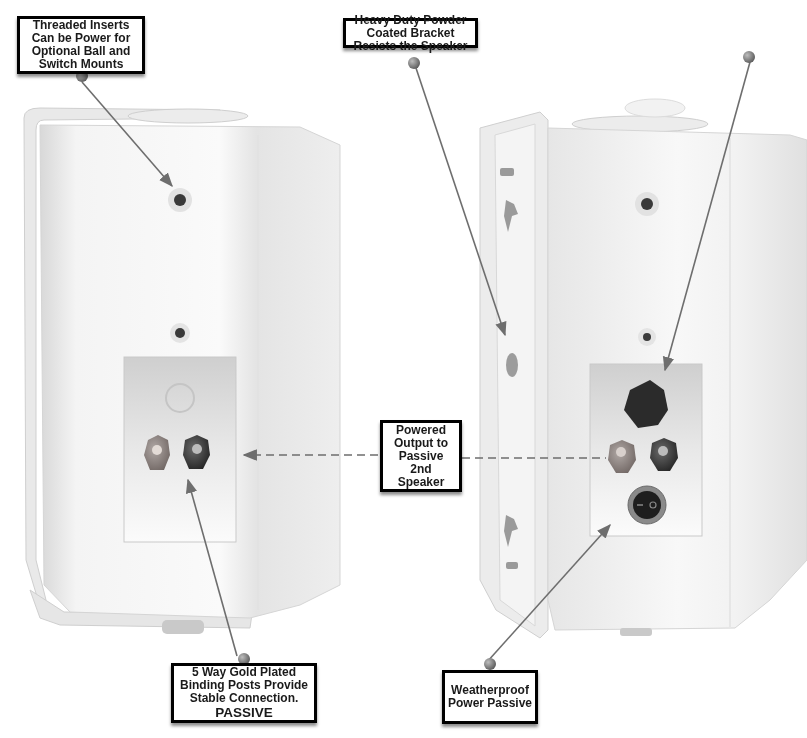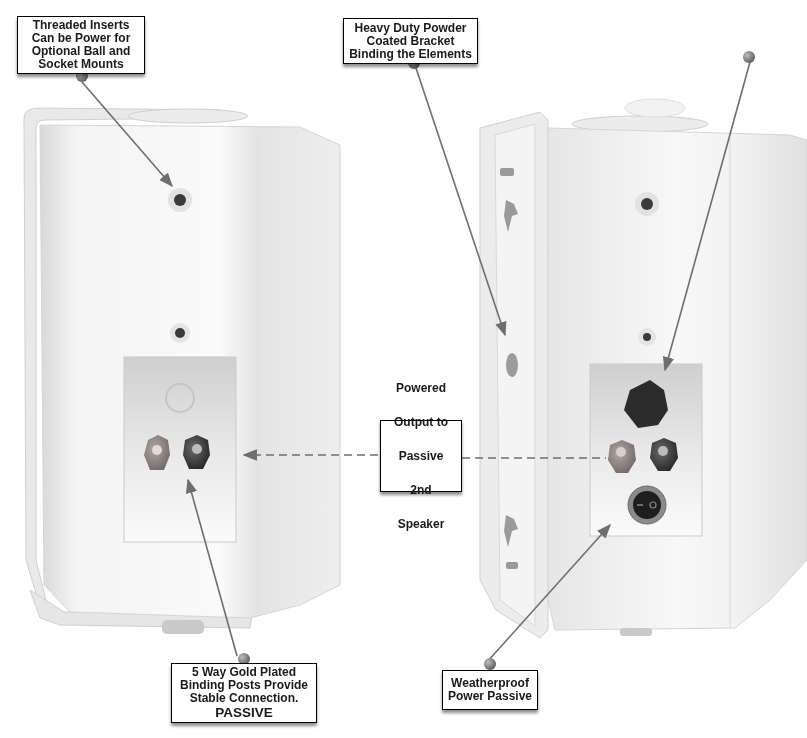--- a/index.html
+++ b/index.html
@@ -1,19 +1,19 @@
 <!DOCTYPE html>
 <html><head>
 <meta charset="utf-8">
 <style>
   html, body { margin:0; padding:0; background:#ffffff; }
   body { width:807px; height:738px; position:relative; overflow:hidden; font-family:"Liberation Sans", sans-serif; }
   #stage { position:absolute; left:0; top:0; width:807px; height:738px; }
   .callout {
-    position:absolute; background:#ffffff; border:1px solid #000000;
+    position:absolute; background:#ffffff; border:3px solid #000000;
     box-shadow: 0 3px 3px rgba(0,0,0,0.45);
     color:#1a1a1a; font-weight:bold; font-size:12px; line-height:13px;
     text-align:right; display:flex; flex-direction:column; justify-content:center; align-items:center;
     padding:2px 4px; box-sizing:border-box;
   }
   .callout .line { display:block; white-space:nowrap; }
   .callout .big { font-size:13.5px; line-height:16px; }
 </style>
 </head>
 <body>
@@ -138,42 +138,42 @@
       <circle cx="749" cy="57" r="6" fill="url(#ball)"></circle>
       <circle cx="244" cy="659" r="6" fill="url(#ball)"></circle>
       <circle cx="490" cy="664" r="6" fill="url(#ball)"></circle>
     </g>
   </svg>
 
   <div class="callout" style="left:17px; top:16px; width:128px; height:58px;">
     <span class="line">Threaded Inserts</span>
     <span class="line">Can be Power for</span>
     <span class="line">Optional Ball and</span>
-    <span class="line">Socket Mounts</span>
+    <span class="line">Switch Mounts</span>
   </div>
 
-  <div class="callout" style="left:343px; top:18px; width:135px; height:46px;">
+  <div class="callout" style="left:343px; top:18px; width:135px; height:30px;">
     <span class="line">Heavy Duty Powder</span>
     <span class="line">Coated Bracket</span>
-    <span class="line">Binding the Elements</span>
+    <span class="line">Resists the Speaker</span>
   </div>
 
 
-  <div class="callout" style="left:380px; top:420px; width:82px; height:72px;gap:21px;">
+  <div class="callout" style="left:380px; top:420px; width:82px; height:72px;">
     <span class="line">Powered</span>
     <span class="line">Output to</span>
     <span class="line">Passive</span>
     <span class="line">2nd</span>
     <span class="line">Speaker</span>
   </div>
 
   <div class="callout" style="left:171px; top:663px; width:146px; height:60px;">
     <span class="line">5 Way Gold Plated</span>
     <span class="line">Binding Posts Provide</span>
     <span class="line">Stable Connection.</span>
     <span class="line big">PASSIVE</span>
   </div>
 
-  <div class="callout" style="left:442px; top:670px; width:96px; height:40px;">
+  <div class="callout" style="left:442px; top:670px; width:96px; height:54px;">
     <span class="line">Weatherproof</span>
     <span class="line">Power Passive</span>
   </div>
 </div>
 
 </body></html>

